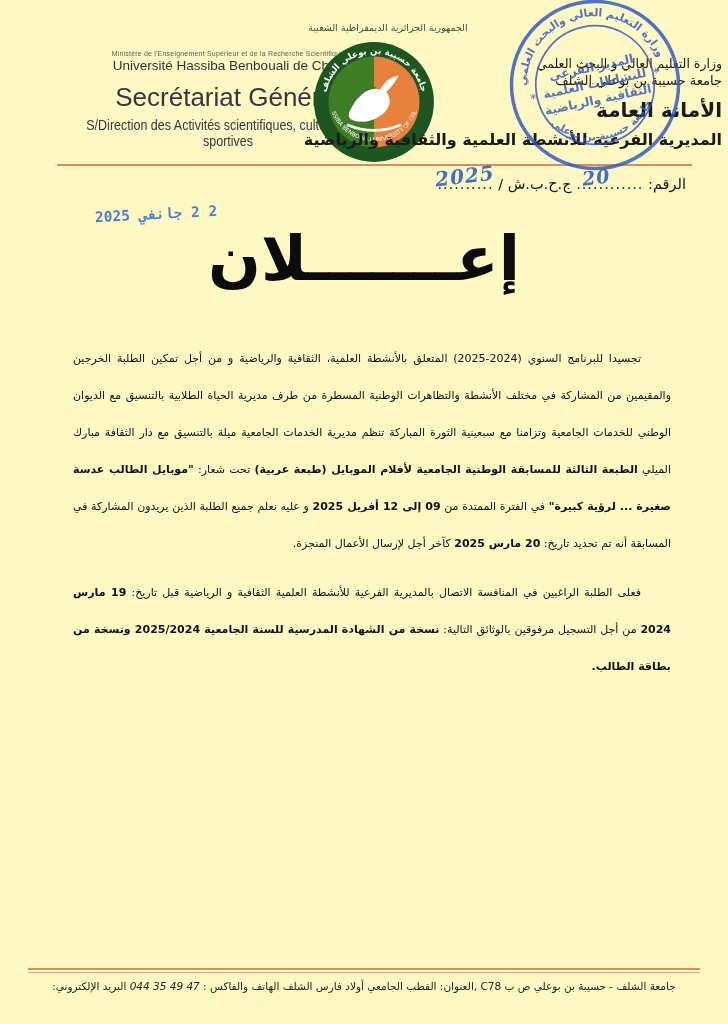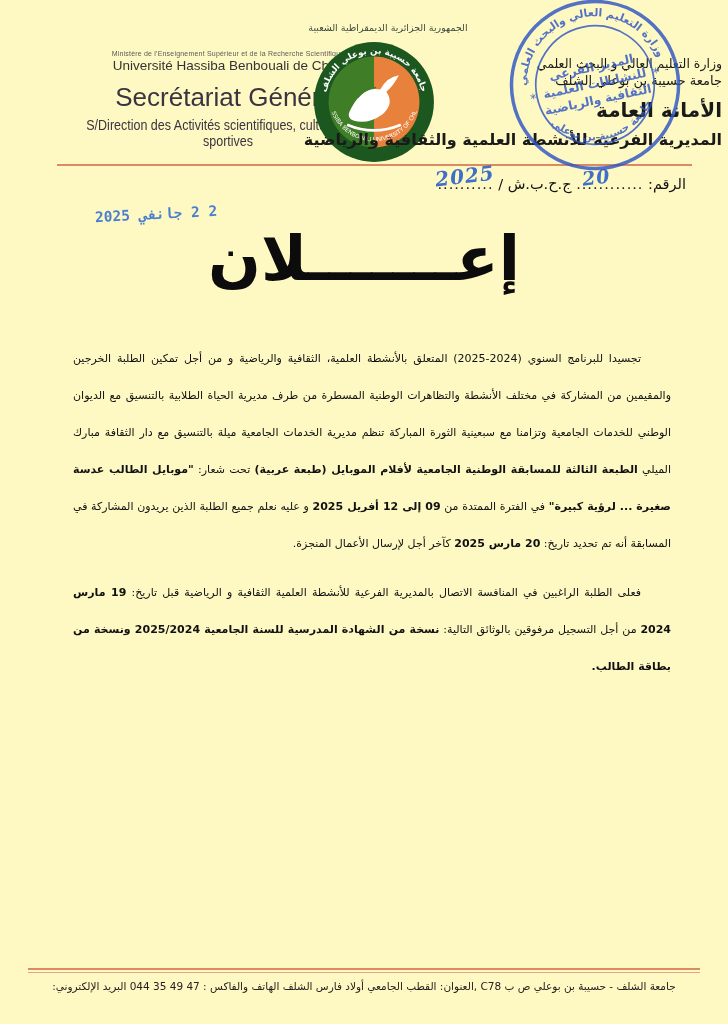--- a/index.html
+++ b/index.html
@@ -54,21 +54,21 @@
 
   
   .title{position:absolute;top:222px;left:0;right:0;text-align:center;font-size:62px;
     font-weight:bold;color:#0c0c0c;margin:0;}
 
   
   .body-text{position:absolute;top:340px;right:57px;left:73px;direction:rtl;
     text-align:justify;font-size:11px;line-height:37px;color:#101010;}
   .body-text p{margin:0 0 12px 0;text-indent:30px;}
   .b{font-weight:bold;}
-  .i{margin-top:44px;}
+  .i{font-style:italic;margin-top:44px;}
 
   
   .footer-rule{position:absolute;left:28px;right:28px;top:968px;height:2px;
     border-top:2px solid #dd8a62;border-bottom:1px solid #e8a585;}
   .footer-addr{position:absolute;top:980px;left:26px;right:26px;direction:rtl;
     text-align:center;font-size:10.5px;color:#262020;margin:0;white-space:nowrap;}
   .footer-site{position:absolute;top:999px;left:0;right:0;text-align:center;font-size:11.5px;
     font-weight:600;color:#74453f;margin:0;font-family:"Liberation Sans",sans-serif;}
 </style>
 </head>

